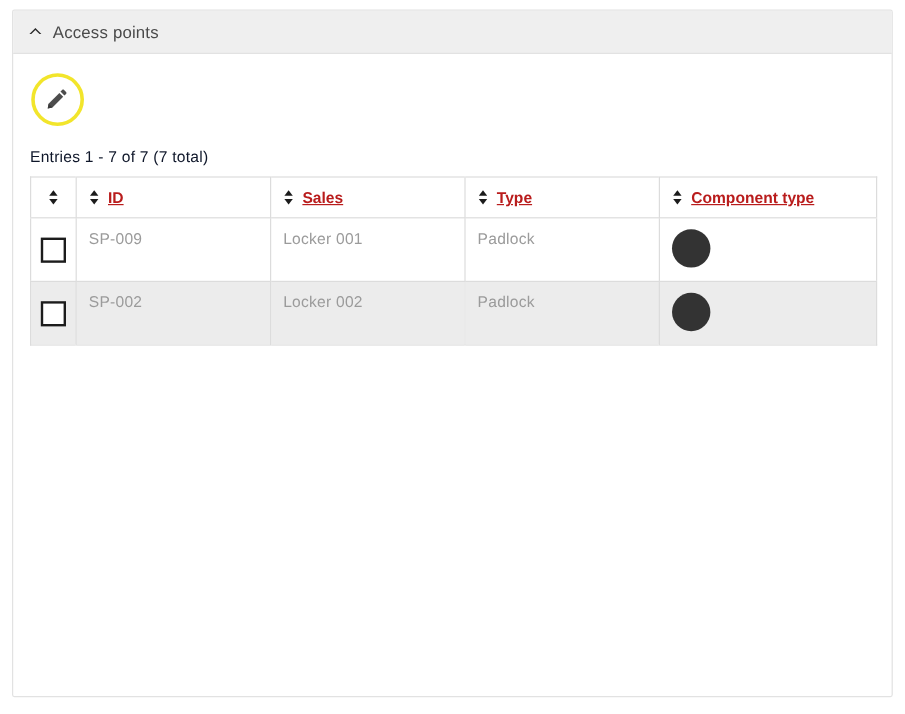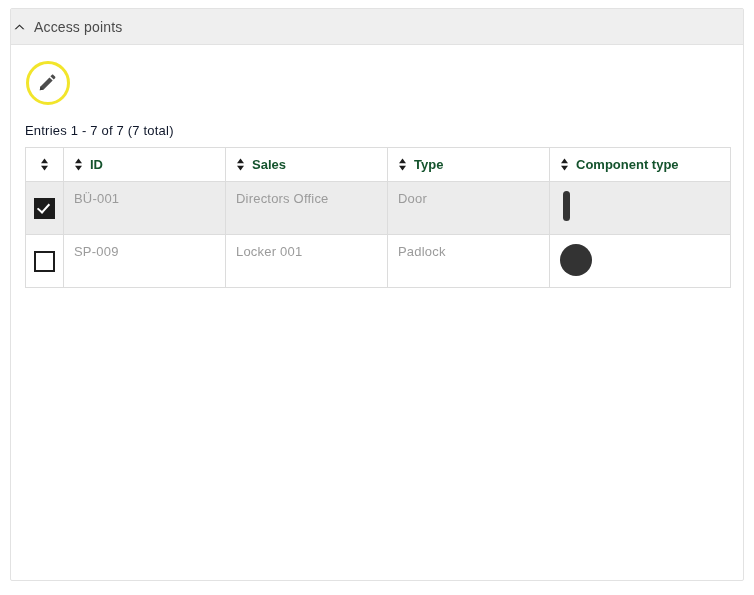--- a/index.html
+++ b/index.html
@@ -26,21 +26,21 @@
     box-sizing: border-box;
     border-radius: 2px;
   }
 
   .panel-header {
     height: 36px;
     background: #efefef;
     border-bottom: 1px solid #e2e2e2;
     display: flex;
     align-items: center;
-    padding: 0 0 0 2px;
+    padding: 0 0 0 12px;
     box-sizing: border-box;
     cursor: pointer;
   }
   .chev {
     width: 13px;
     height: 13px;
     margin-right: 8px;
     position: relative;
     top: 0px;
     flex: 0 0 auto;
@@ -94,25 +94,26 @@
 
   table.grid th {
     height: 34px;
     background: #ffffff;
     border-right: 1px solid #dcdcdc;
     border-bottom: 1px solid #dcdcdc;
     text-align: left;
     padding: 0 0 0 10px;
     font-size: 13px;
     font-weight: bold;
-    color: #14532d;
+    color: #b91c1c;
     box-sizing: border-box;
     cursor: pointer;
     white-space: nowrap;
     vertical-align: middle;
+    text-decoration: underline;
   }
   table.grid th:last-child { border-right: none; }
   table.grid th.th-check { padding-left: 0; text-align: center; }
 
   .sort {
     display: inline-block;
     width: 9px;
     height: 13px;
     vertical-align: -2px;
     margin-right: 7px;
@@ -287,31 +288,31 @@
             <span class="sort">
               <svg viewBox="0 0 9 13" width="9" height="13" aria-hidden="true">
                 <path d="M4.5 0.6 L8.0 5.2 L1.0 5.2 Z" fill="#1c1c1c"></path>
                 <path d="M4.5 12.4 L1.0 7.8 L8.0 7.8 Z" fill="#1c1c1c"></path>
               </svg>
             </span><span>Component type</span>
           </th>
         </tr>
       </thead>
       <tbody>
-          <tr class="row-alt">
-            <td class="td-check"><span class="cbox on"></span></td>
-            <td>BÜ-001</td>
-            <td>Directors Office</td>
-            <td>Door</td>
-            <td class="td-comp"><span class="icon-door"></span></td>
-          </tr>
           <tr class="row-plain">
             <td class="td-check"><span class="cbox off"></span></td>
             <td>SP-009</td>
             <td>Locker 001</td>
             <td>Padlock</td>
             <td class="td-comp"><span class="icon-padlock"></span></td>
           </tr>
+          <tr class="row-alt">
+            <td class="td-check"><span class="cbox off"></span></td>
+            <td>SP-002</td>
+            <td>Locker 002</td>
+            <td>Padlock</td>
+            <td class="td-comp"><span class="icon-padlock"></span></td>
+          </tr>
         </tbody>
     </table>
 
   </div>
 </div>
 
 </body></html>

